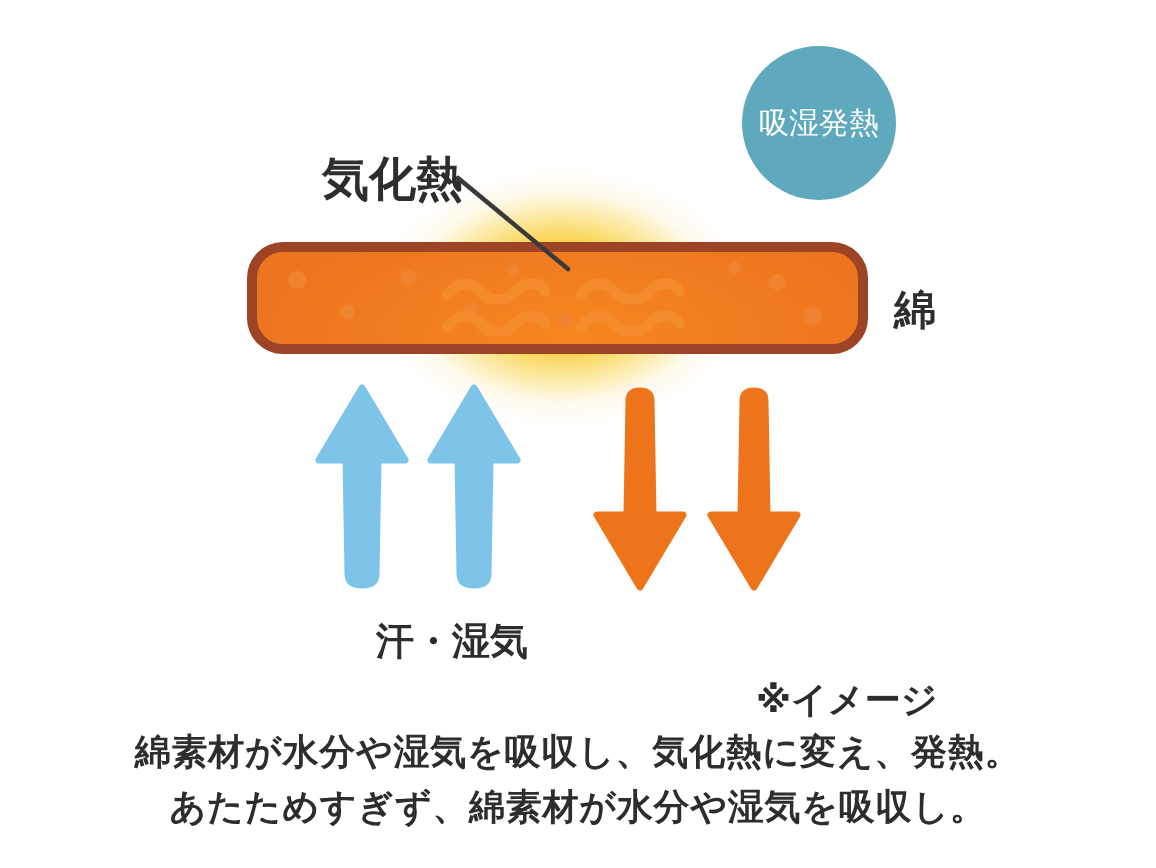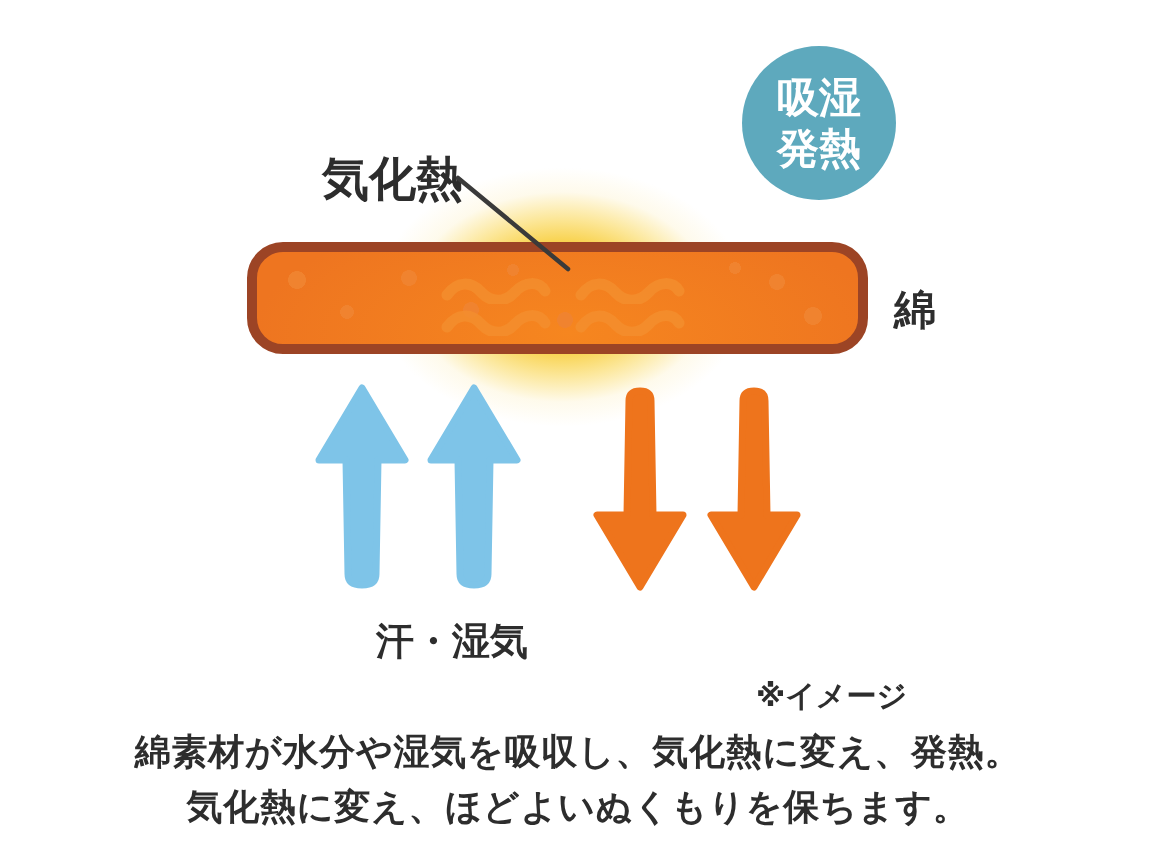--- a/index.html
+++ b/index.html
@@ -53,31 +53,31 @@
   .sq3 { left: 182px; top: 58px; }
   .sq4 { left: 316px; top: 58px; }
 
   .badge {
     position: absolute;
     left: 742px; top: 46px;
     width: 154px; height: 154px;
     border-radius: 50%;
     background: var(--badge_bg, #5ea9bd);
     color: var(--badge_text, #ffffff);
-    display: flex; flex-direction: column;
+    display: flex; flex-direction: row;
     align-items: center; justify-content: center;
-    font-size: 42px; font-weight: bold; line-height: 1.22;
+    font-size: 30px; font-weight: normal; line-height: 1.22;
     z-index: 4;
   }
   .label { position: absolute; font-weight: 600; z-index: 5; white-space: nowrap; }
   .label-vapor   { left: 322px; top: 148px; font-size: 47px; }
   .label-cotton  { left: 894px; top: 282px; font-size: 42px; }
   .label-moisture{ left: 348px; top: 616px; width: 180px; text-align: right; font-size: 38px; }
   .label-heat    { left: 614px; top: 616px; width: 160px; text-align: center; font-size: 38px; }
-  .label-note    { left: 756px; top: 676px; font-size: 30px; font-weight: 600; }
+  .label-note    { left: 756px; top: 676px; font-size: 36px; font-weight: 600; }
   .leader {
     position: absolute; left: 440px; top: 165px;
     width: 145px; height: 115px; z-index: 5;
   }
   .leader line { stroke: var(--line, #3a3a3a); }
   .arrow { position: absolute; width: 96px; height: 210px; z-index: 3; }
   .arrow-up path   { fill: var(--arrow_up, #7ec4e8);  stroke: var(--arrow_up, #7ec4e8); }
   .arrow-down path { fill: var(--arrow_down, #ee741c); stroke: var(--arrow_down, #ee741c); }
   .up1   { left: 314px; top: 382px; }
   .up2   { left: 426px; top: 382px; }
@@ -139,16 +139,16 @@
   </svg>
   <svg class="arrow arrow-down down2" viewBox="0 0 96 210">
     <path d="M37 16 Q37 6 48 6 Q59 6 59 16 L61 130 L91 130 L48 202 L5 130 L35 130 Z" stroke-width="7" stroke-linejoin="round" stroke-linecap="round"></path>
   </svg>
 
   <div class="label label-moisture">汗・湿気</div>
   <div class="label label-note">※イメージ</div>
 
   <div class="caption">
     <p>綿素材が水分や湿気を吸収し、気化熱に変え、発熱。</p>
-    <p>気化熱に変え、ほどよいぬくもりを保ちます。</p>
+    <p>あたためすぎず、綿素材が水分や湿気を吸収し。</p>
   </div>
 
 </div>
 
 </body></html>

